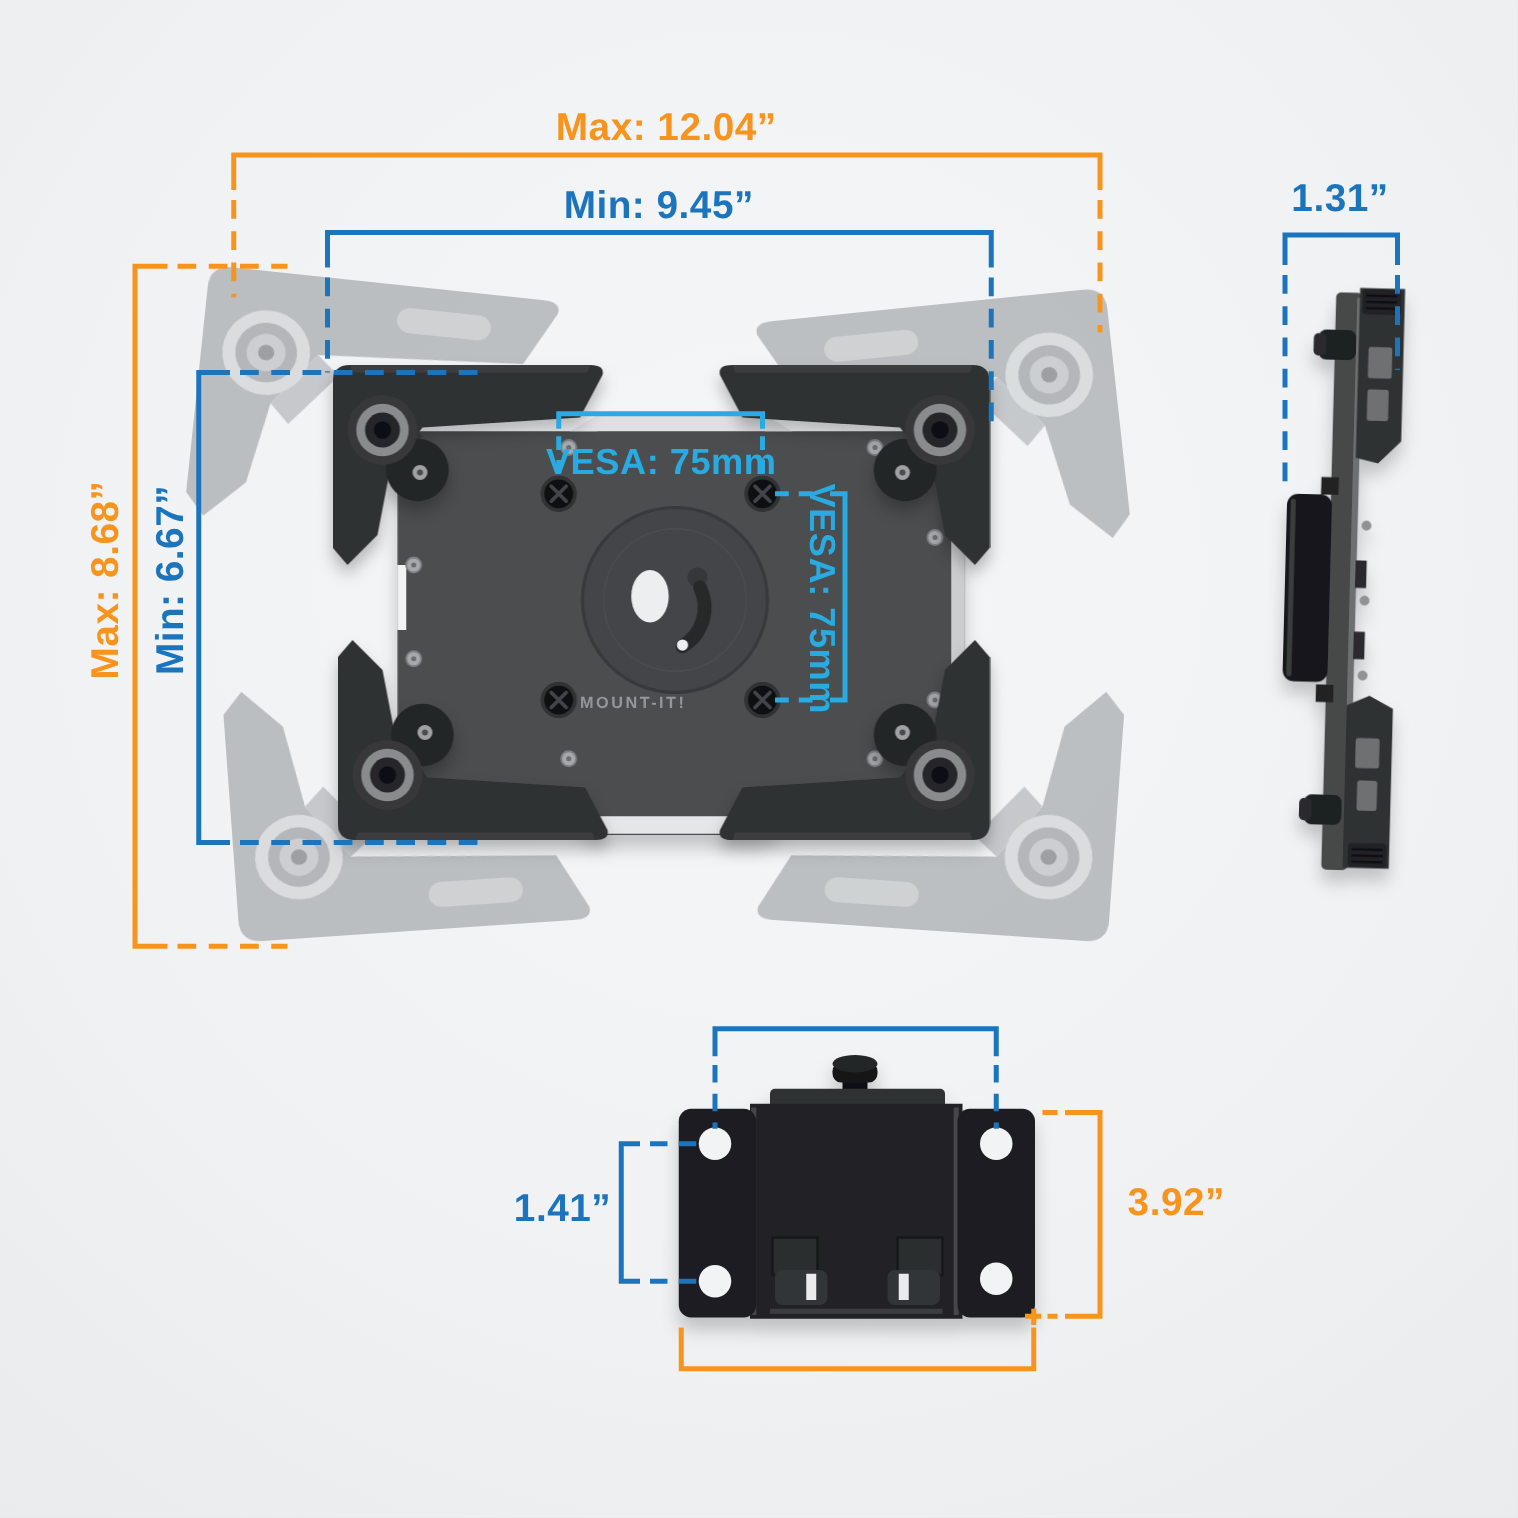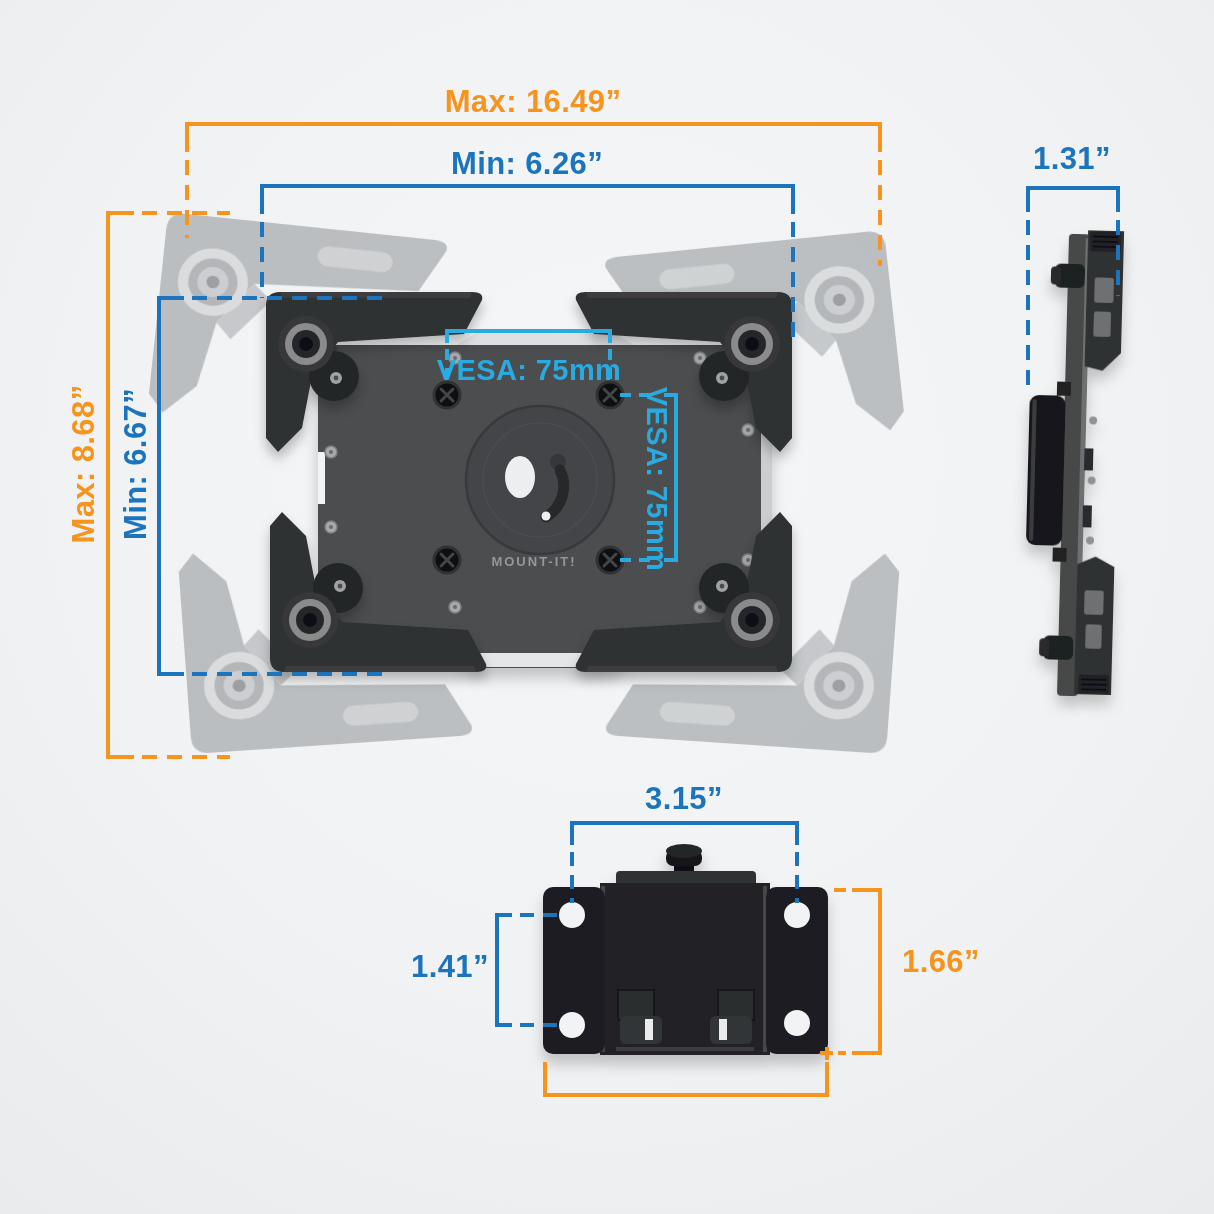--- a/index.html
+++ b/index.html
@@ -15,21 +15,21 @@
   }
   .orange{color:#F7941E}
   .blue{color:#1C75BC}
   .cyan{color:#29ABE2;font-size:29px;font-weight:700}
   .rotccw{transform:rotate(-90deg)}
   .rotcw{transform:rotate(90deg)}
   .w300{width:300px}
   .w280{width:280px}
   .w220{width:220px}
   .brand{
-    position:absolute;width:140px;text-align:center;color:#94969a;
+    position:absolute;width:140px;color:#94969a;
     font-size:13px;font-weight:700;letter-spacing:2px;line-height:14px;
   }
 </style>
 </head>
 <body>
 
 <div class="stage">
 
 <svg width="1214" height="1214" viewBox="0 0 1214 1214">
   <defs>
@@ -253,25 +253,24 @@
       <path d="M 838,1053 H 846" stroke-dasharray="12 8"></path>
       <path d="M 820,1053 H 833 M 827,1047 V 1060"></path>
     </g>
 
     <g stroke="#F7941E">
       <path d="M 545,1062 V 1095 H 827 V 1062"></path>
     </g>
   </g>
 </svg>
 
-  <div class="lbl orange w300" style="left:383px;top:84px">Max: 16.49”</div>
-  <div class="lbl blue w300" style="left:377px;top:146px">Min: 6.26”</div>
+  <div class="lbl orange w300" style="left:383px;top:84px">Max: 12.04”</div>
+  <div class="lbl blue w300" style="left:377px;top:146px">Min: 9.45”</div>
   <div class="lbl orange w280 rotccw" style="left:-56px;top:446px">Max: 8.68”</div>
   <div class="lbl blue w280 rotccw" style="left:-4px;top:446px">Min: 6.67”</div>
   <div class="lbl cyan w220" style="left:419px;top:352px">VESA: 75mm</div>
   <div class="lbl cyan w220 rotcw" style="left:547px;top:461px">VESA: 75mm</div>
   <div class="lbl blue w300" style="left:922px;top:141px">1.31”</div>
-  <div class="lbl blue w300" style="left:534px;top:781px">3.15”</div>
   <div class="lbl blue w300" style="left:300px;top:949px">1.41”</div>
-  <div class="lbl orange w300" style="left:791px;top:944px">1.66”</div>
+  <div class="lbl orange w300" style="left:791px;top:944px">3.92”</div>
   <div class="brand" style="left:464px;top:555px">MOUNT-IT!</div>
 
 </div>
 
 </body></html>

